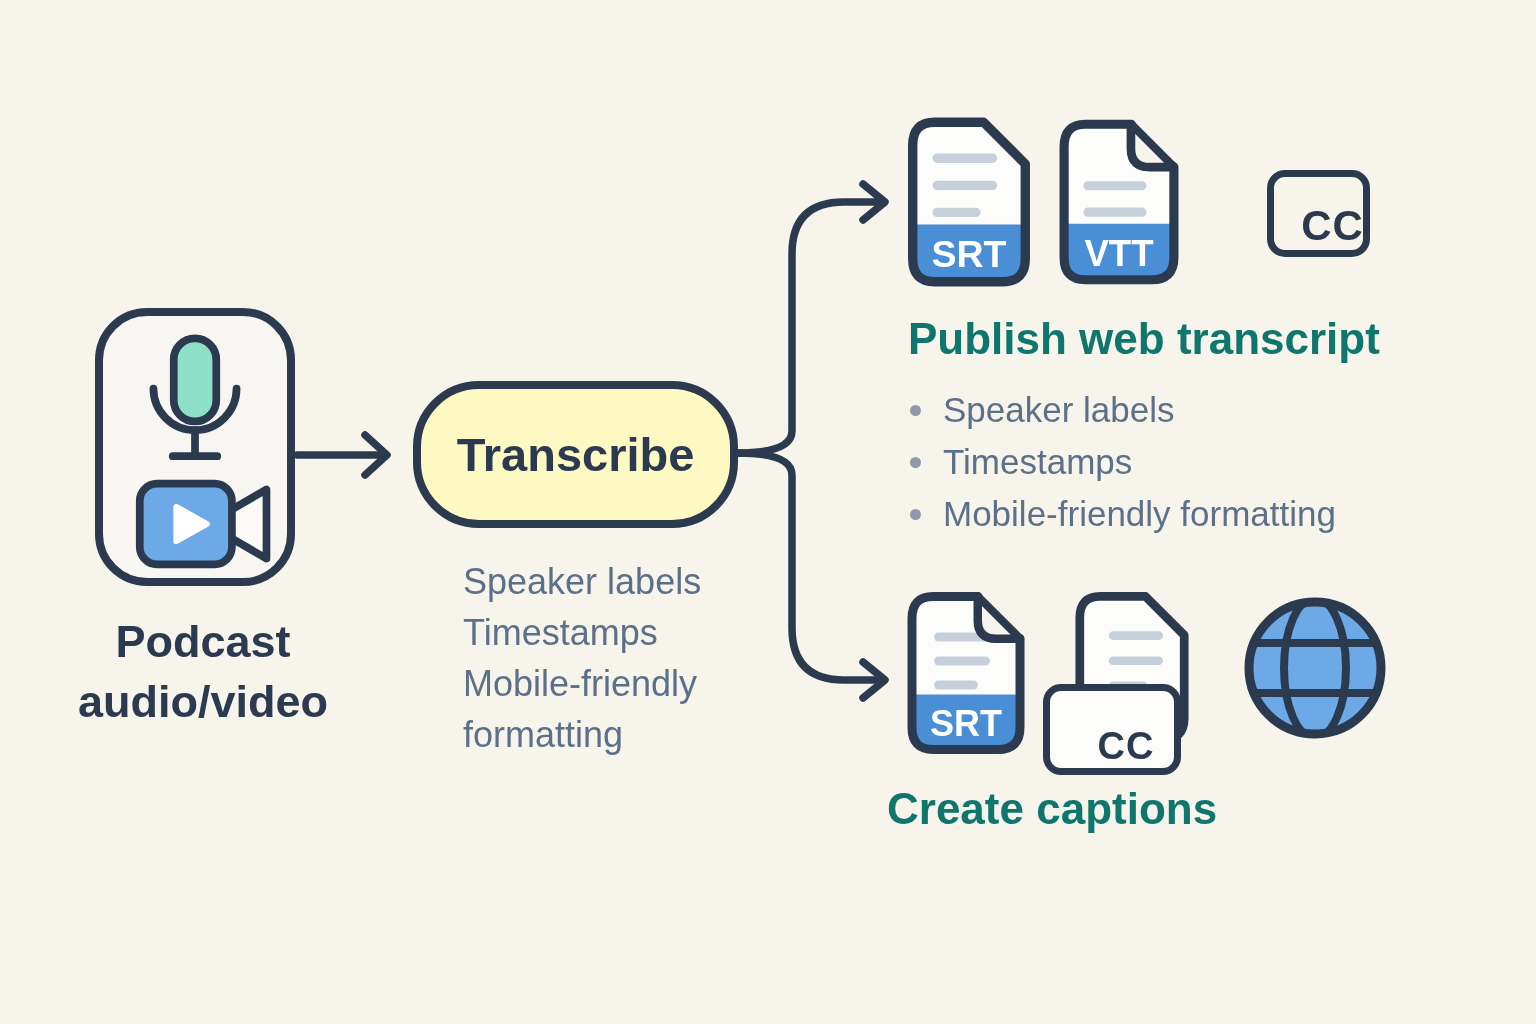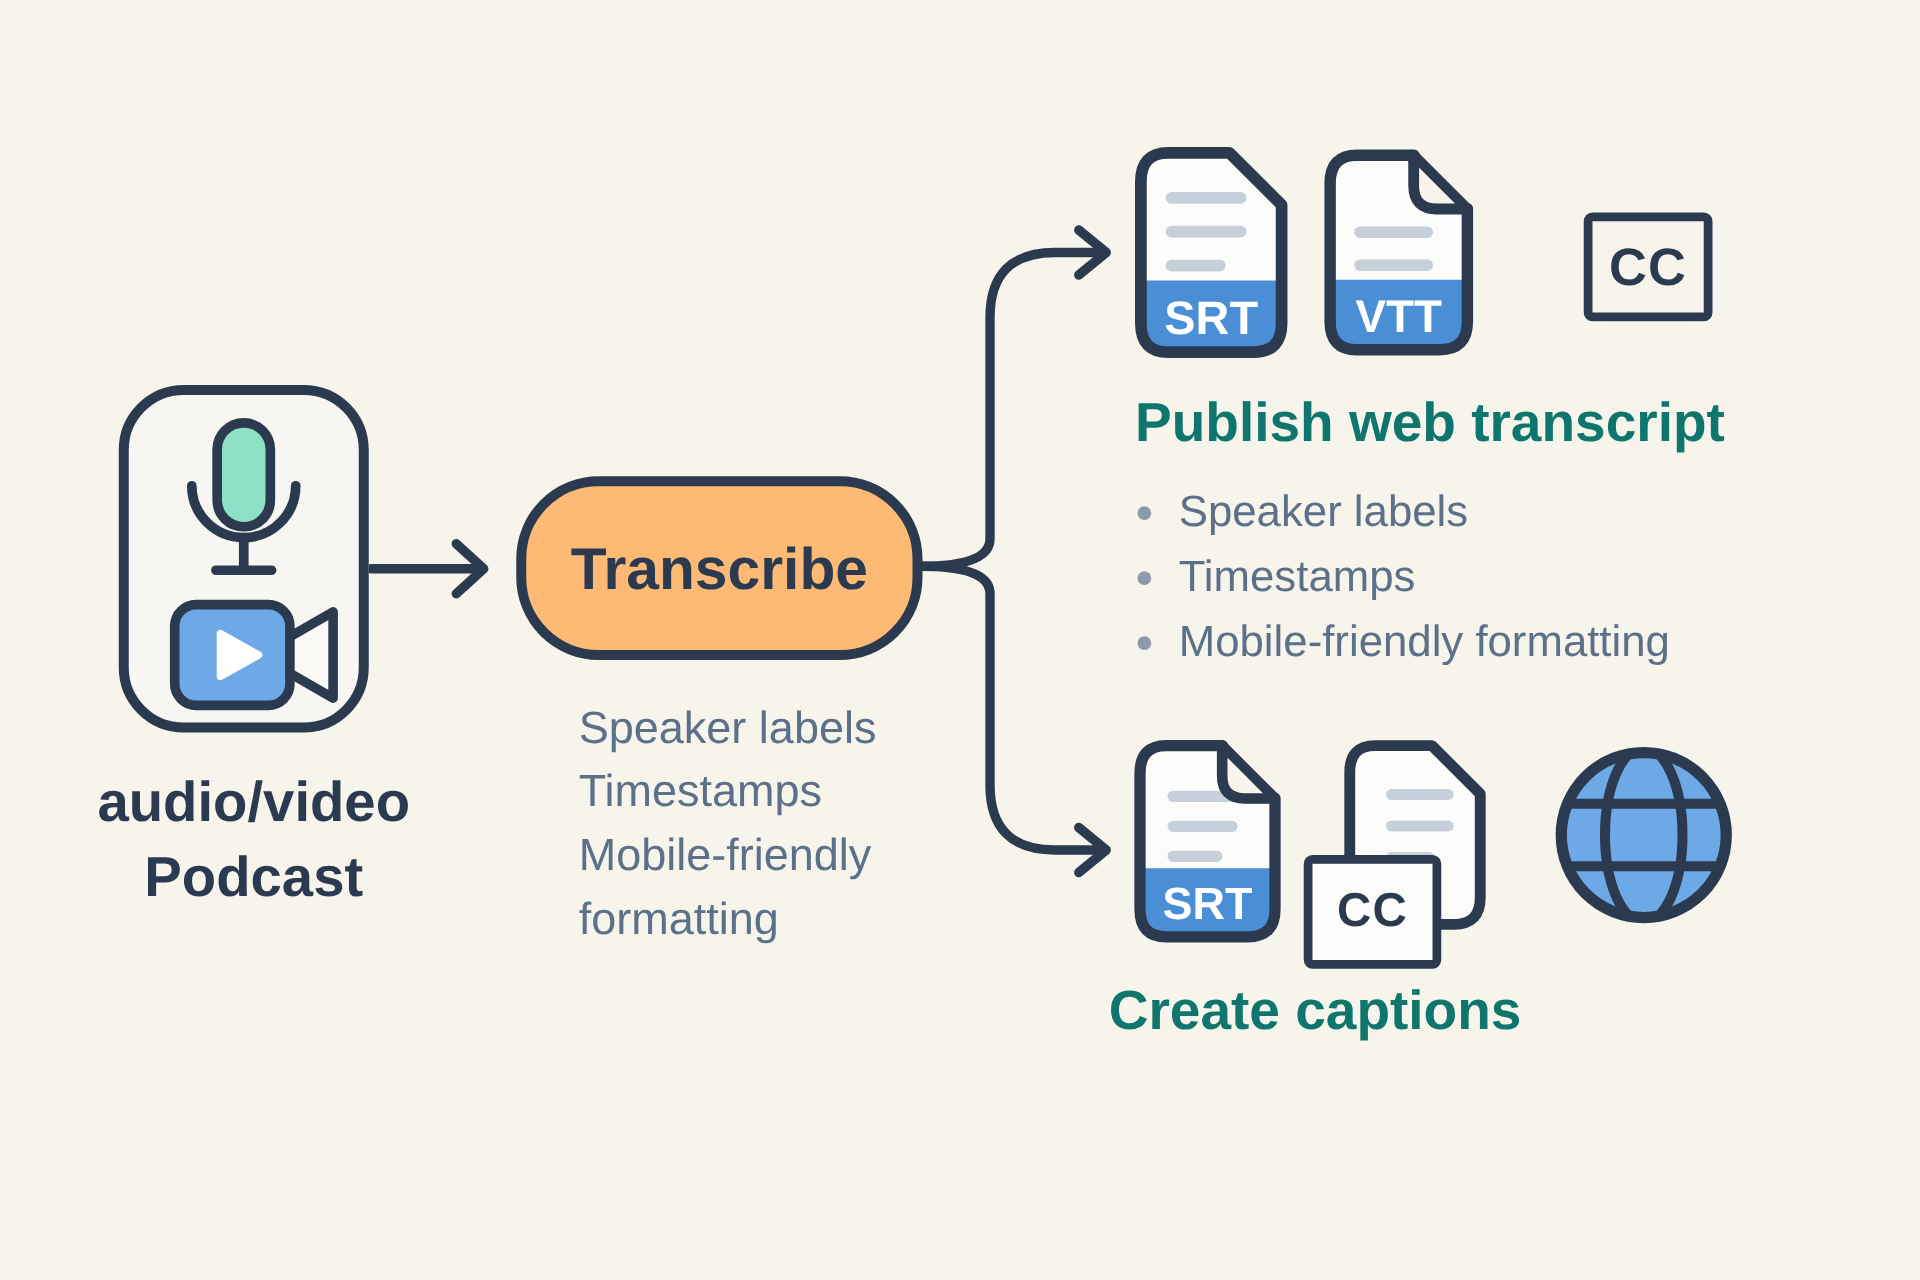--- a/index.html
+++ b/index.html
@@ -23,21 +23,21 @@
     left:23px;top:612px;width:360px;
     text-align:center;color:#2b3a50;font-size:45px;font-weight:bold;line-height:60px;
   }
 
   
   .arrow-stroke{stroke:#2b3a4f;stroke-width:7.5;fill:none;stroke-linecap:round;stroke-linejoin:round;}
 
   
   .transcribe-pill{
     left:413px;top:381px;width:325px;height:147px;
-    background:#fdba74;border:8px solid #2b3a4f;border-radius:66px;
+    background:#fef9c3;border:8px solid #2b3a4f;border-radius:66px;
     display:flex;align-items:center;justify-content:center;
     color:#2b3a50;font-size:47px;font-weight:bold;
   }
   .transcribe-features{
     left:463px;top:556px;width:288px;
     color:#5d7089;font-size:36px;line-height:51px;
   }
 
   
   .out-title{color:#0f766e;font-size:44px;font-weight:bold;white-space:nowrap;}
@@ -52,23 +52,23 @@
   .bullet-text{color:#5d7089;font-size:35px;white-space:nowrap;}
 
   
   .file-svg{position:absolute;}
   .file-srt-web{left:906px;top:116px;width:126px;height:172px;}
   .file-vtt-web{left:1058px;top:116px;width:122px;height:172px;}
   .file-srt-captions{left:906px;top:588px;width:120px;height:170px;}
   .doc-composite{left:1040px;top:586px;width:150px;height:182px;}
   .doc-svg{position:absolute;right:0;top:0;width:116px;height:164px;}
   .cc-badge{
-    display:flex;align-items:center;justify-content:center;
-    border:7px solid #2b3a4f;border-radius:7px;
-    color:#2b3a4f;font-weight:bold;letter-spacing:1px;
+    display:flex;align-items:flex-end;justify-content:center;
+    border:7px solid #2b3a4f;border-radius:18px;
+    color:#2b3a4f;font-weight:bold;letter-spacing:1px;padding-left:28px;
   }
   .cc-web{left:1267px;top:170px;width:103px;height:87px;font-size:42px;}
   .cc-captions{position:absolute;left:3px;top:98px;width:96px;height:77px;font-size:38px;background:#fcfcfa;}
   .globe-svg{left:1240px;top:592px;width:150px;height:152px;position:absolute;}
 
   svg text.file-label{
     font-family:"Liberation Sans", sans-serif;
     font-weight:bold;fill:#ffffff;font-size:36px;
   }
 </style>
@@ -84,22 +84,22 @@
       <line x1="60" y1="101" x2="60" y2="126" stroke="#2b3a4f" stroke-width="8" stroke-linecap="round"></line>
       <line x1="37" y1="128" x2="83" y2="128" stroke="#2b3a4f" stroke-width="8" stroke-linecap="round"></line>
     </svg>
     <svg class="video-svg" viewBox="0 0 150 100">
       <path d="M100 36 L138 14 V86 L100 64 Z" fill="#fbfaf6" stroke="#2b3a4f" stroke-width="8" stroke-linejoin="round"></path>
       <rect x="6" y="8" width="96" height="84" rx="18" fill="#6ca9e6" stroke="#2b3a4f" stroke-width="8"></rect>
       <path d="M44 32 L44 68 L76 50 Z" fill="#ffffff" stroke="#ffffff" stroke-width="6" stroke-linejoin="round"></path>
     </svg>
   </div>
   <div class="abs podcast-label">
+    <div>Podcast</div>
     <div>audio/video</div>
-    <div>Podcast</div>
   </div>
 
   <svg class="abs" style="left:295px;top:428px;width:112px;height:54px;" viewBox="0 0 112 54">
     <path class="arrow-stroke" d="M2 27 H88"></path>
     <path class="arrow-stroke" d="M70 7 L92 27 L70 47"></path>
   </svg>
 
   <div class="abs transcribe-pill">
     <span>Transcribe</span>
   </div>

